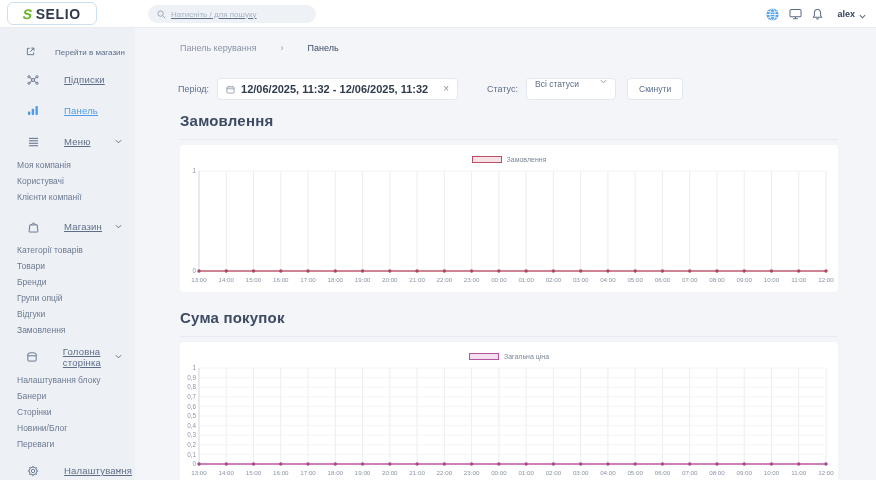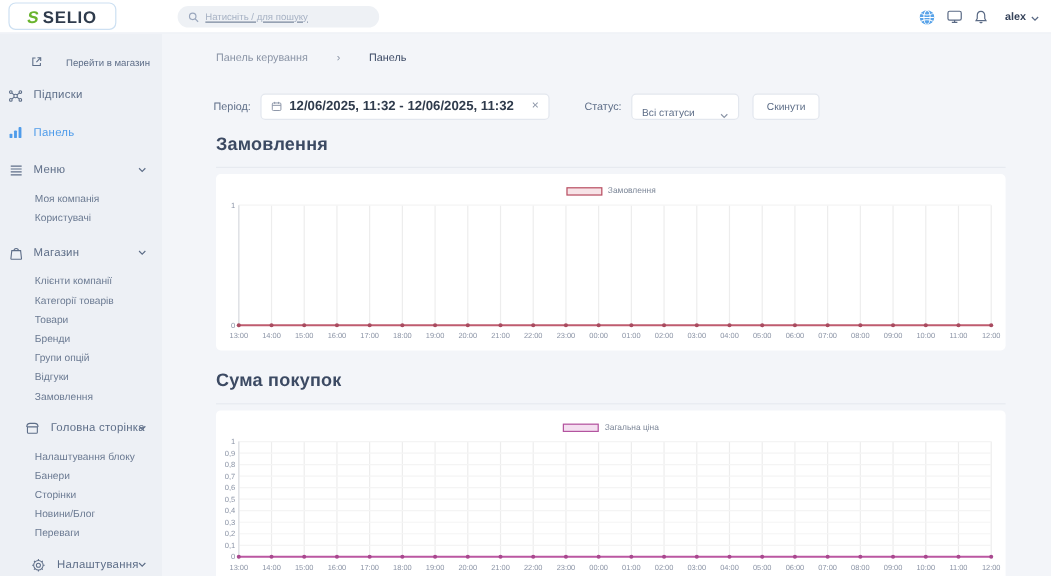--- a/index.html
+++ b/index.html
@@ -16,40 +16,40 @@
   .search input::placeholder { color:#a7b2c4; }
   .topbar-right { position:absolute; right:10px; top:0; height:28px; display:flex; align-items:center; gap:10px; }
   .tb-icon { display:flex; align-items:center; cursor:pointer; }
   .user-menu { display:flex; align-items:center; gap:4px; cursor:pointer; margin-left:4px; }
   .user-name { font-size:9px; font-weight:bold; color:#36435a; }
 
   
   .sidebar { position:absolute; top:28px; left:0; width:135px; bottom:0; background:#edf0f5; overflow:hidden; }
   .s-row { display:flex; align-items:center; position:relative; color:#5e6e88; cursor:pointer; }
   .go-store { margin-top:12px; height:24px; padding-left:26px; gap:20px; font-size:8px; }
-  .s-top { height:31px; padding-left:6px; gap:8px; font-size:9.5px; }
+  .s-top { height:31px; padding-left:26px; gap:24px; font-size:9.5px;text-decoration:underline; }
   .s-top .lbl { letter-spacing:0.2px; }
-  .s-sub { height:16px; padding-left:29px; font-size:8.5px; color:#6b7a92; }
+  .s-sub { height:16px; padding-left:17px; font-size:8.5px; color:#6b7a92; }
   .s-active, .s-active .lbl { color:#4f9cea; }
   .chev { position:absolute; right:13px; display:flex; align-items:center; }
-  .mt6 { margin-top:6px; } .mt3 { margin-top:3px;justify-content:center; }
+  .mt6 { margin-top:6px; } .mt3 { margin-top:3px; }
   .s-ico { width:14px; display:flex; justify-content:center; }
 
   
   .main { position:absolute; top:28px; left:135px; right:0; bottom:0; background:#f3f5f9; overflow:hidden; }
   .breadcrumb { position:absolute; left:45px; top:15px; font-size:9px; color:#8a94a6; display:flex; gap:24px; align-items:center; }
   .breadcrumb .current { color:#3d4b66; }
 
   .filters { position:absolute; left:27px; top:50px; display:flex; align-items:center; }
   .f-label { font-size:9px; color:#5e6e88; margin-right:8px;padding-left:16px; }
   .date-input { width:241px; height:22px; background:#fff; border:1px solid #e3e7ee; border-radius:4px; display:flex; align-items:center; padding:0 8px; gap:6px; cursor:pointer; }
   .date-text { font-size:11px; font-weight:bold; color:#2f3b4c; white-space:nowrap; }
   .clear-x { margin-left:auto; color:#8a94a6; font-size:10px; cursor:pointer; line-height:1; }
   .status-label { margin:0 8px 0 13px; }
-  .select { width:90px; height:22px; background:#fff; border:1px solid #e3e7ee; border-radius:4px; display:flex; align-items:flex-end; padding:0 8px; cursor:pointer; }
+  .select { width:90px; height:22px; background:#fff; border:1px solid #e3e7ee; border-radius:4px; display:flex; align-items:flex-start; padding:0 8px; cursor:pointer; }
   .select-text { font-size:8.5px; color:#5e6e88; }
   .select .chev2 { margin-left:auto; display:flex; }
   .reset-btn { margin-left:11px; height:22px; padding:0 11px; background:#fff; border:1px solid #e3e7ee; border-radius:4px; font-size:8.5px; color:#5e6e88; display:flex; align-items:center; cursor:pointer; font-family:inherit; }
 
   .section-title { position:absolute; left:45px; right:38px; font-size:15px; font-weight:bold; color:#3c4a63; border-bottom:1px solid #e7eaf0; padding-bottom:10px; letter-spacing:0.2px; }
   #title1 { top:84px; } #title2 { top:281px; }
 
   .card { position:absolute; left:45px; width:658px; background:#fff; border-radius:4px; }
   #card1 { top:117px; height:147px; }
   #card2 { top:314px; height:158px; }
@@ -169,38 +169,38 @@
           <polyline points="1,1 4,4 7,1"></polyline>
         </svg>
       </span>
   </div>
   <div class="s-row s-sub">
       <span>Моя компанія</span>
     </div>
   <div class="s-row s-sub">
       <span>Користувачі</span>
     </div>
+  <div class="s-row s-sub">
+      <span>Клієнти компанії</span>
+    </div>
+
   <div class="s-row s-top mt6">
     <span class="s-ico">
       <svg width="11" height="12" viewBox="0 0 12 13" fill="none" stroke="#5e6e88" stroke-width="1">
           <path d="M2 4.2 L10 4.2 L10.8 11.2 Q10.9 12 10 12 L2 12 Q1.1 12 1.2 11.2 Z"></path>
           <path d="M4 4.2 C4 1.6 8 1.6 8 4.2"></path>
         </svg>
     </span>
     <span class="lbl">Магазин</span>
     <span class="chev">
         <svg width="7" height="5" viewBox="0 0 8 5" fill="none" stroke="#5e6e88" stroke-width="1.1">
           <polyline points="1,1 4,4 7,1"></polyline>
         </svg>
       </span>
   </div>
-
-  <div class="s-row s-sub">
-      <span>Клієнти компанії</span>
-    </div>
   <div class="s-row s-sub">
       <span>Категорії товарів</span>
     </div>
   <div class="s-row s-sub">
       <span>Товари</span>
     </div>
   <div class="s-row s-sub">
       <span>Бренди</span>
     </div>
   <div class="s-row s-sub">

